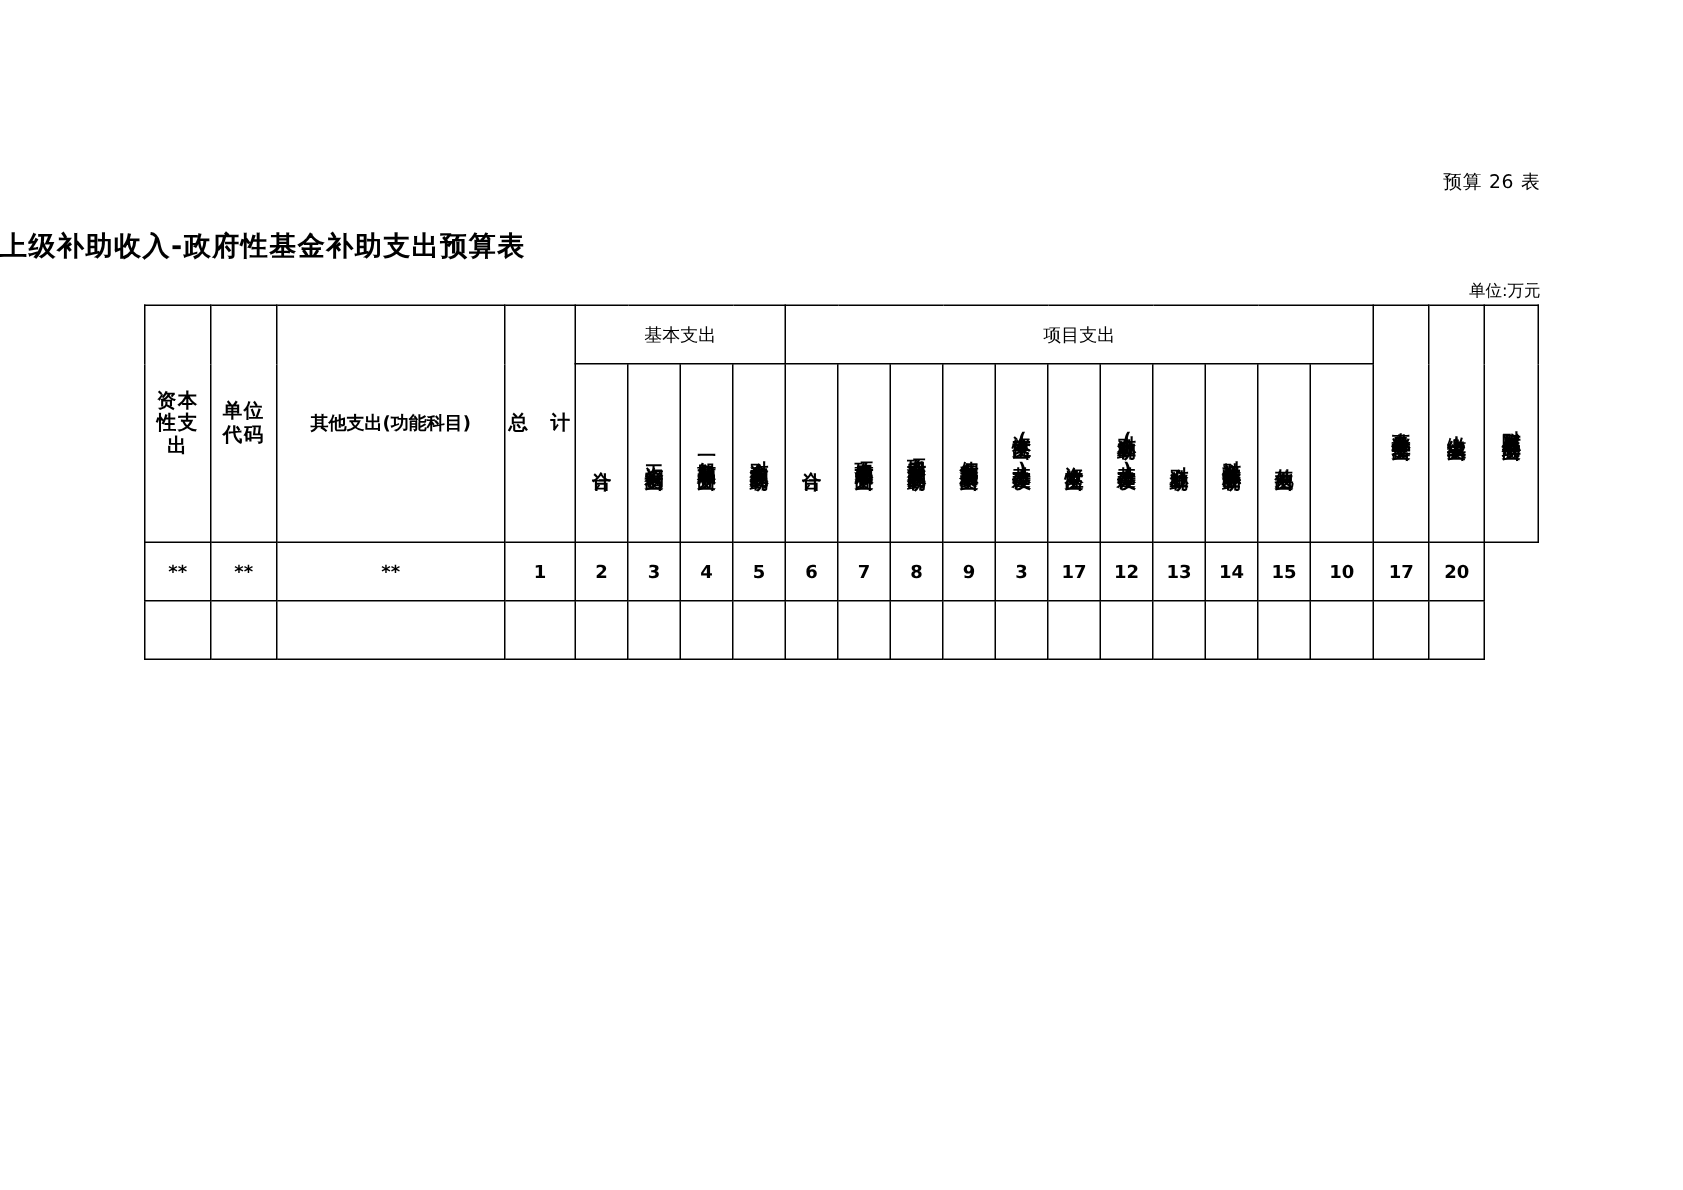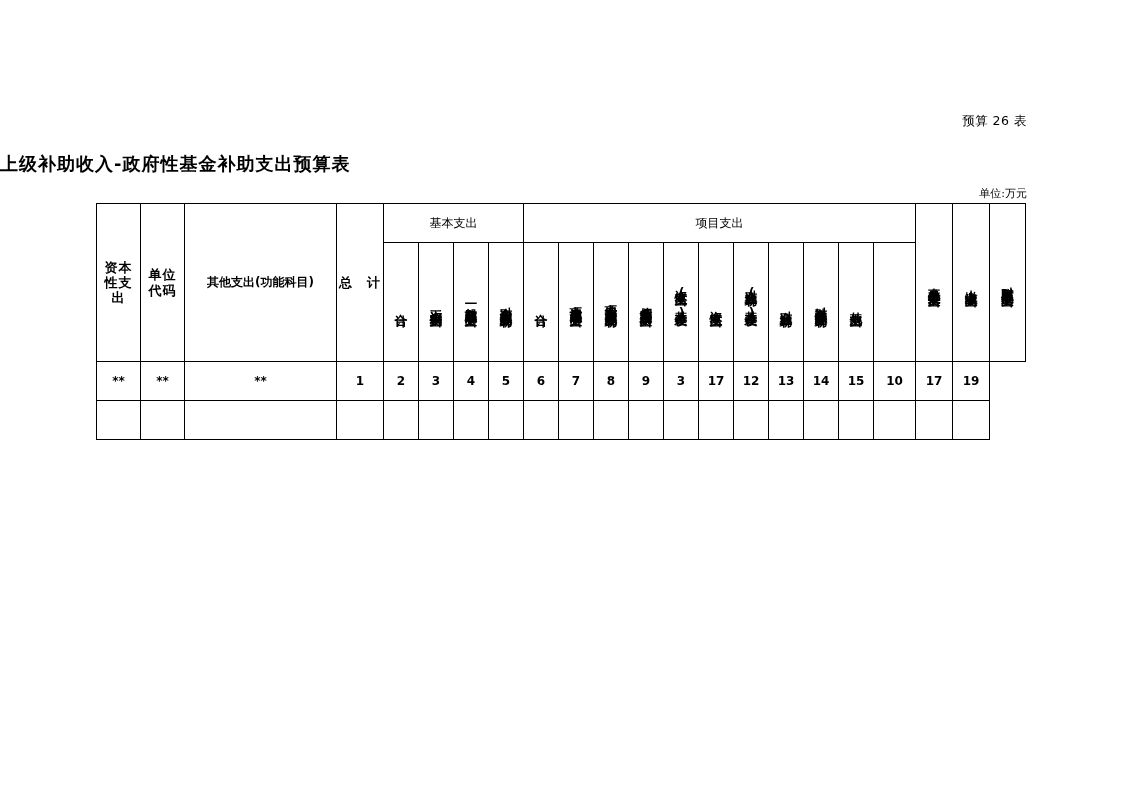--- a/index.html
+++ b/index.html
@@ -226,21 +226,21 @@
       <td class="numrow">8</td>
       <td class="numrow">9</td>
       <td class="numrow">3</td>
       <td class="numrow">17</td>
       <td class="numrow">12</td>
       <td class="numrow">13</td>
       <td class="numrow">14</td>
       <td class="numrow">15</td>
       <td class="numrow">10</td>
       <td class="numrow">17</td>
-      <td class="numrow">19</td>
+      <td class="numrow">20</td>
     </tr>
 
     <tr class="data-row">
       <td class="blankrow"></td>
       <td class="blankrow"></td>
       <td class="blankrow"></td>
       <td class="blankrow"></td>
       <td class="blankrow"></td>
       <td class="blankrow"></td>
       <td class="blankrow"></td>

